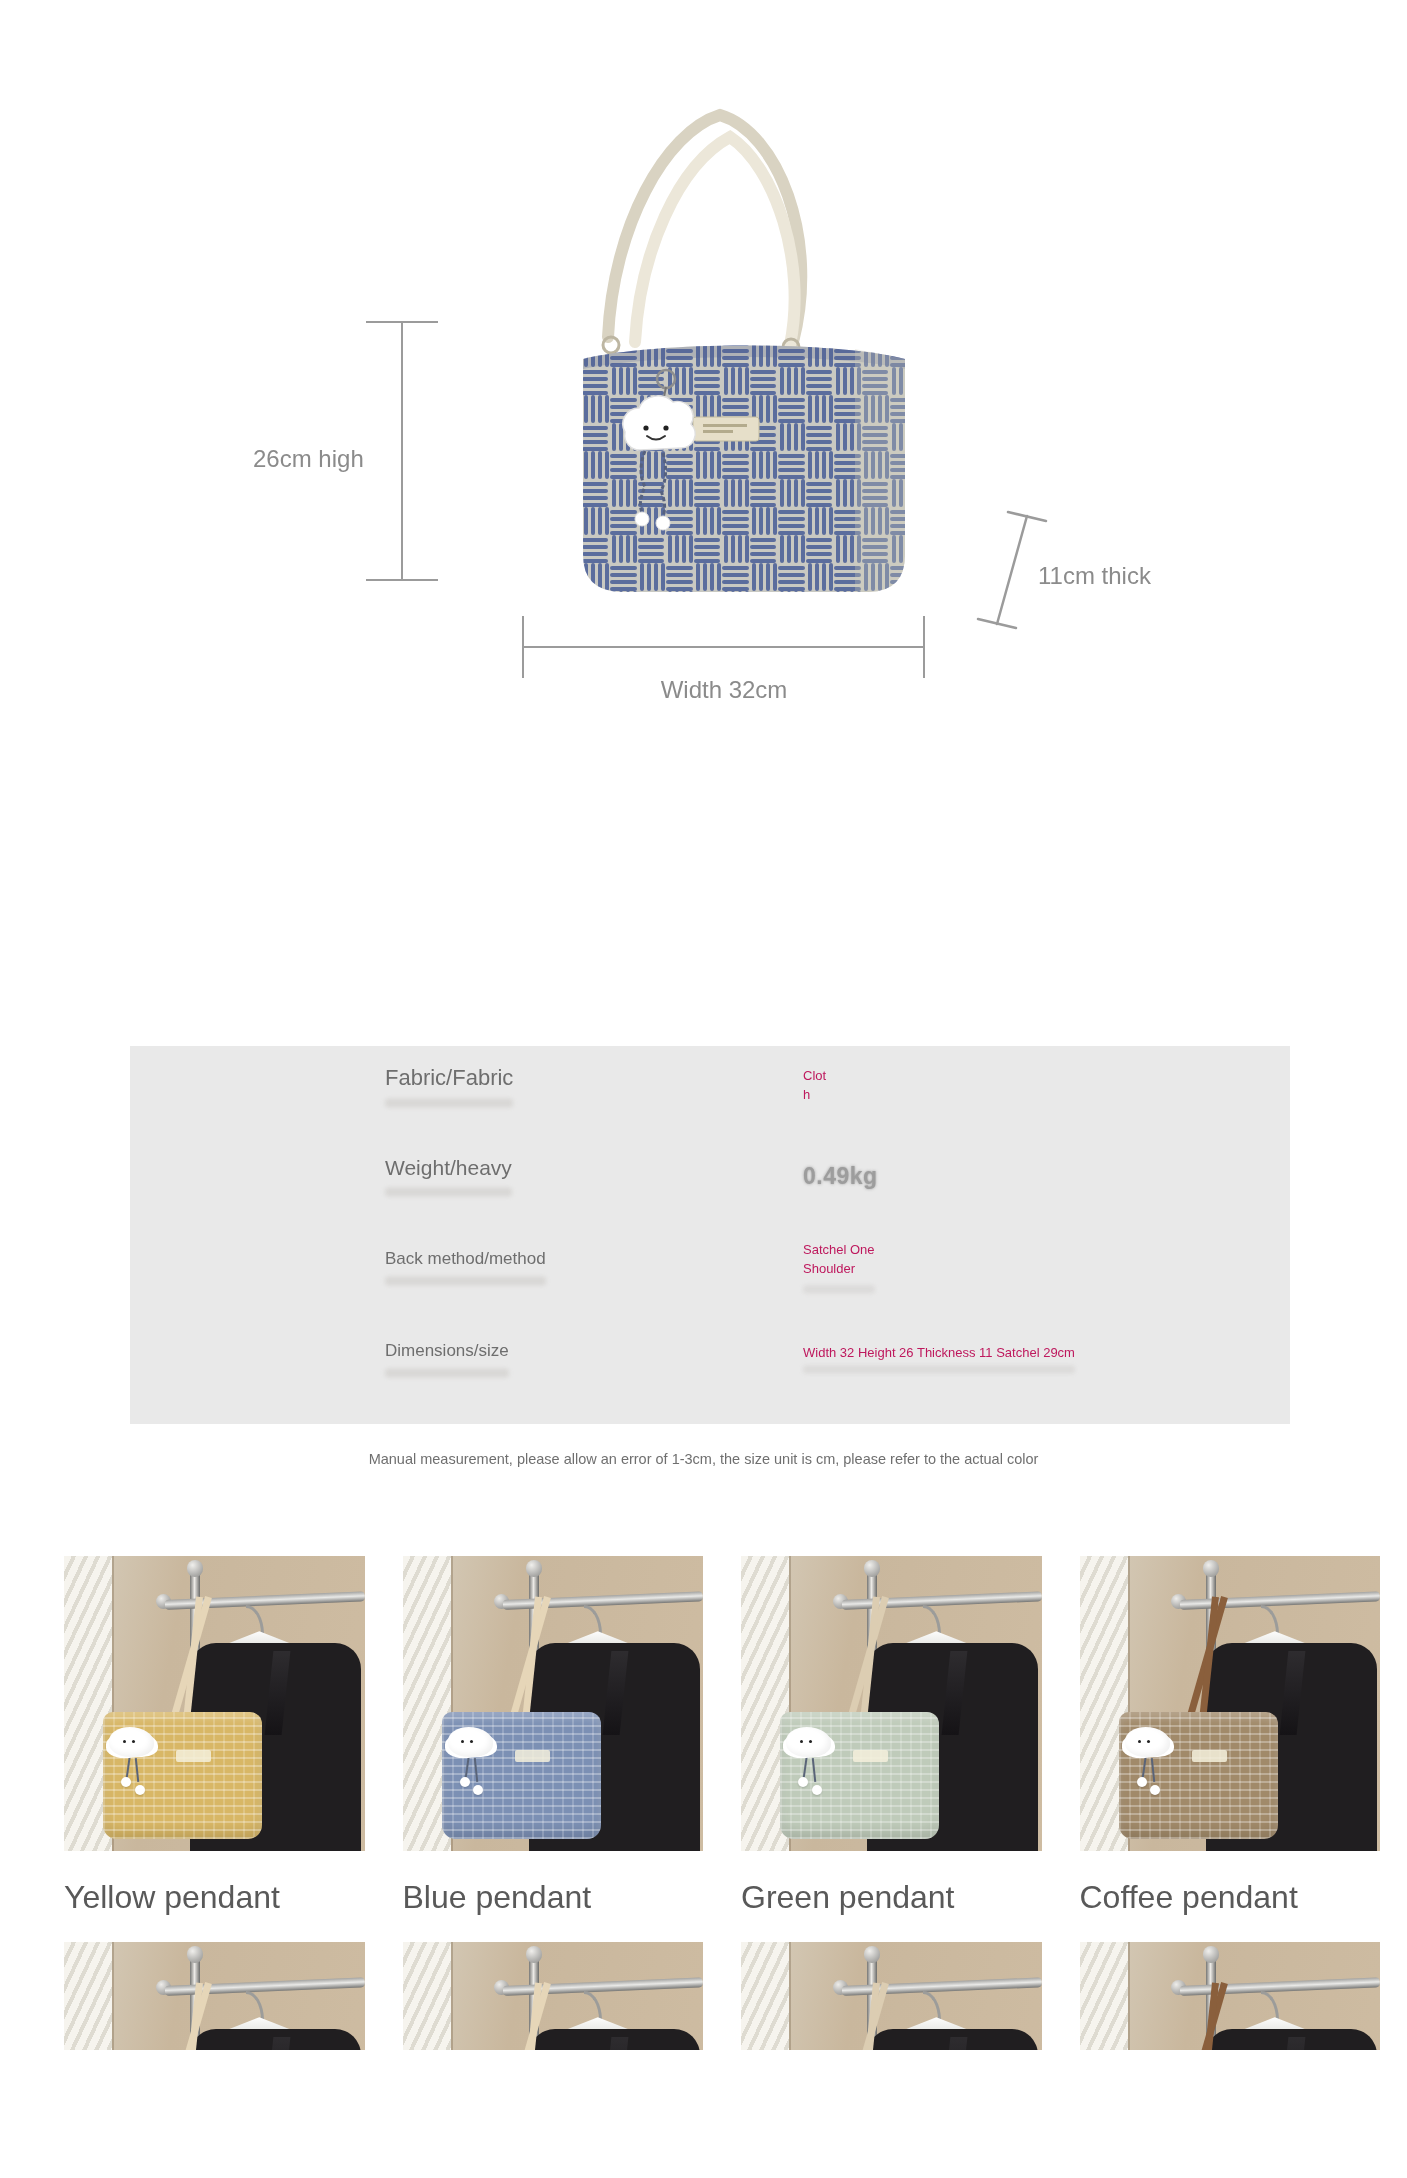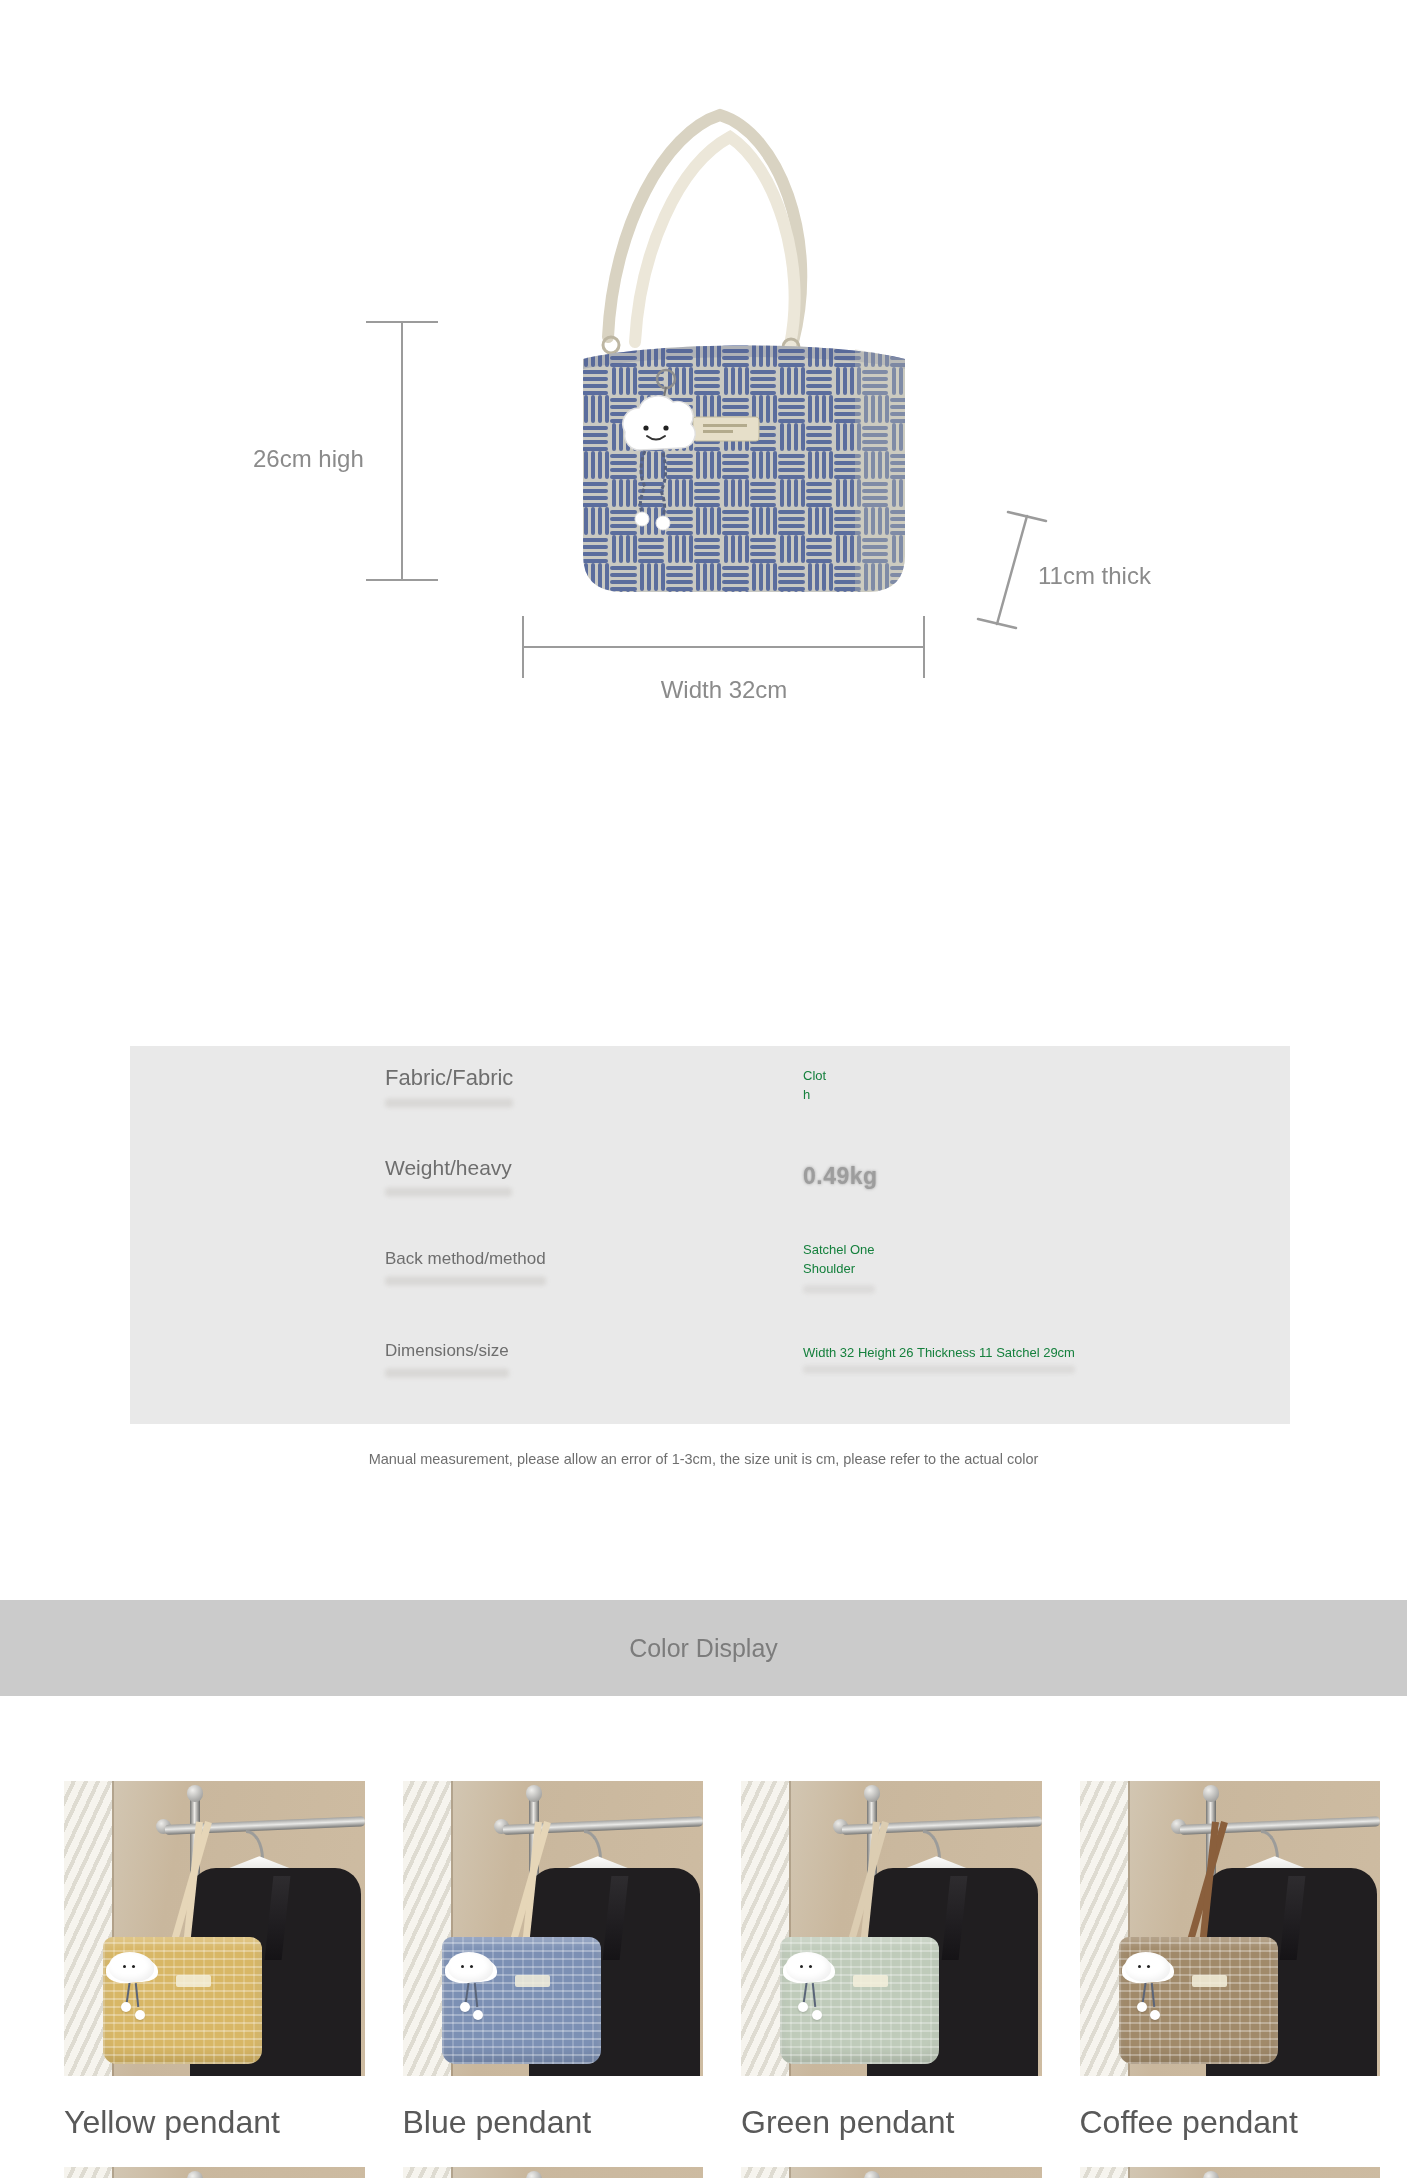--- a/index.html
+++ b/index.html
@@ -27,21 +27,21 @@
   .m-h-cap2 { left:923px; top:554px; width:2px;  height:62px; }
   .m-label { position:absolute; font-size:24px; color:#8b8b8b; }
   .lab-height { left:253px; top:383px; }
   .lab-thick  { left:1038px; top:500px; }
   .lab-width  { left:523px; top:614px; width:402px; text-align:center; }
   .thick-svg { position:absolute; left:970px; top:440px; }
   
   .spec-panel { position:relative; margin-left:130px; width:1160px; height:378px; background:#e9e9e9; }
   .spec-row { position:absolute; left:0; width:100%; }
   .spec-label { position:absolute; left:255px; transform:translateY(-50%); color:#6e6e6e; }
-  .spec-value { position:absolute; left:673px; transform:translateY(-50%); white-space:pre-line; color:#15803d; }
+  .spec-value { position:absolute; left:673px; transform:translateY(-50%); white-space:pre-line; color:#be185d; }
   .spec-label::after, .spec-ghost {
     content:""; display:block; height:9px; margin-top:8px; border-radius:4px;
     background:rgba(150,145,135,.20); filter:blur(2px); min-width:120px;
   }
   .spec-row-0 { top:40px; }  .spec-row-0 .spec-label { font-size:22px; } .spec-row-0 .spec-value { font-size:13px; line-height:1.45; }
   .spec-row-1 { top:130px; } .spec-row-1 .spec-label { font-size:21px; }
   .spec-row-1 .spec-value { font-size:23px; font-weight:bold; color:#9d9d9d; letter-spacing:.5px; text-shadow:0 0 3px rgba(145,145,145,.85);text-align:right; }
   .spec-row-2 { top:221px; } .spec-row-2 .spec-label { font-size:17px; } .spec-row-2 .spec-value { font-size:13px; line-height:1.45; }
   .spec-row-3 { top:313px; } .spec-row-3 .spec-label { font-size:17px; } .spec-row-3 .spec-value { font-size:13px; }
   .spec-row-2 .spec-value::after, .spec-row-3 .spec-value::after {
@@ -198,23 +198,20 @@
 Shoulder</span>
       </div>
       <div class="spec-row spec-row-3">
         <span class="spec-label">Dimensions/size</span>
         <span class="spec-value">Width 32 Height 26 Thickness 11 Satchel 29cm</span>
       </div>
     </div>
 
   <div class="note">Manual measurement, please allow an error of 1-3cm, the size unit is cm, please refer to the actual color</div>
 
-  <div class="color-band" style="background: rgb(203, 203, 203);">
-    <span>Color Display</span>
-  </div>
 
   <div class="color-grid">
       <div>
         <div class="photo">
           <div class="scene" style="--bag: #d8b766; --strap: #e6d6b8;">
             <div class="blinds"></div>
             <div class="walledge"></div>
             <div class="pole"></div>
             <div class="finial"></div>
             <div class="barball"></div>

